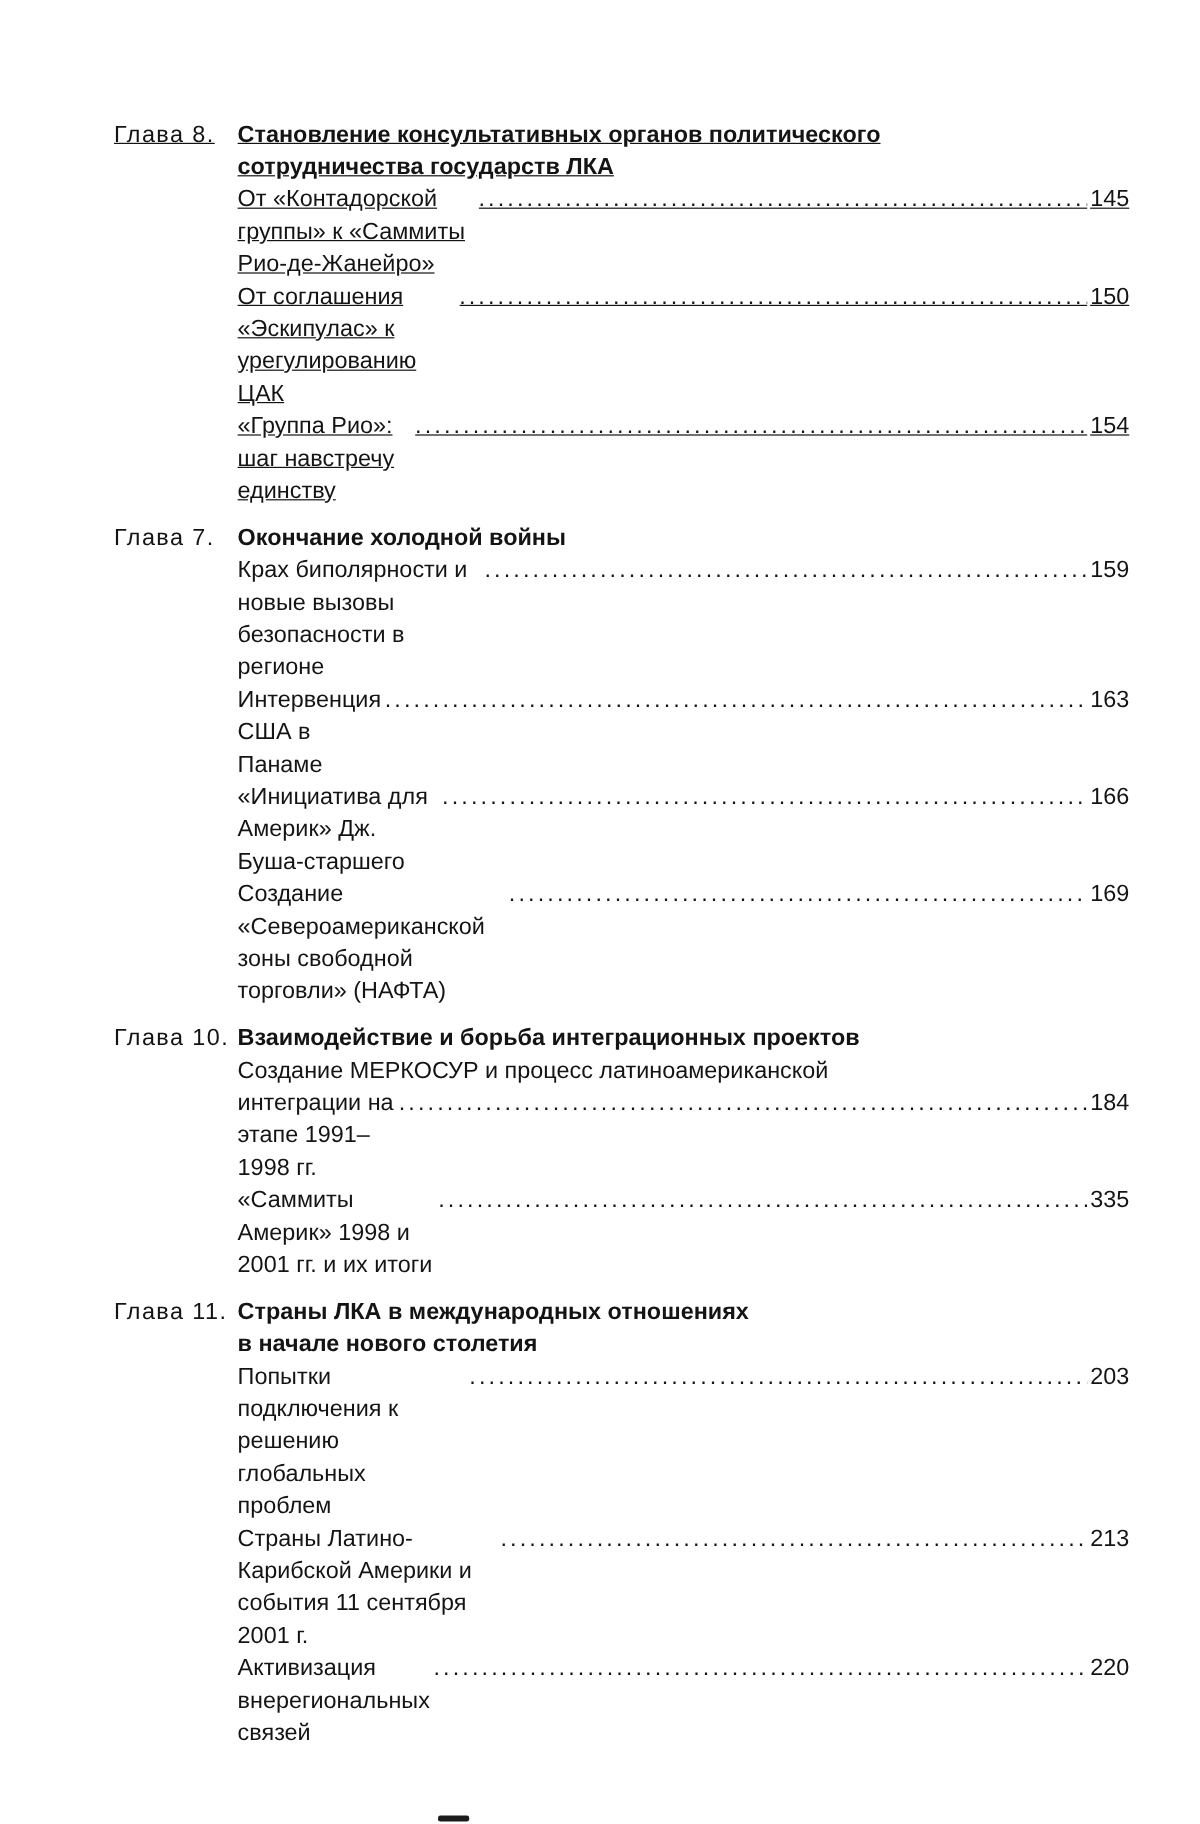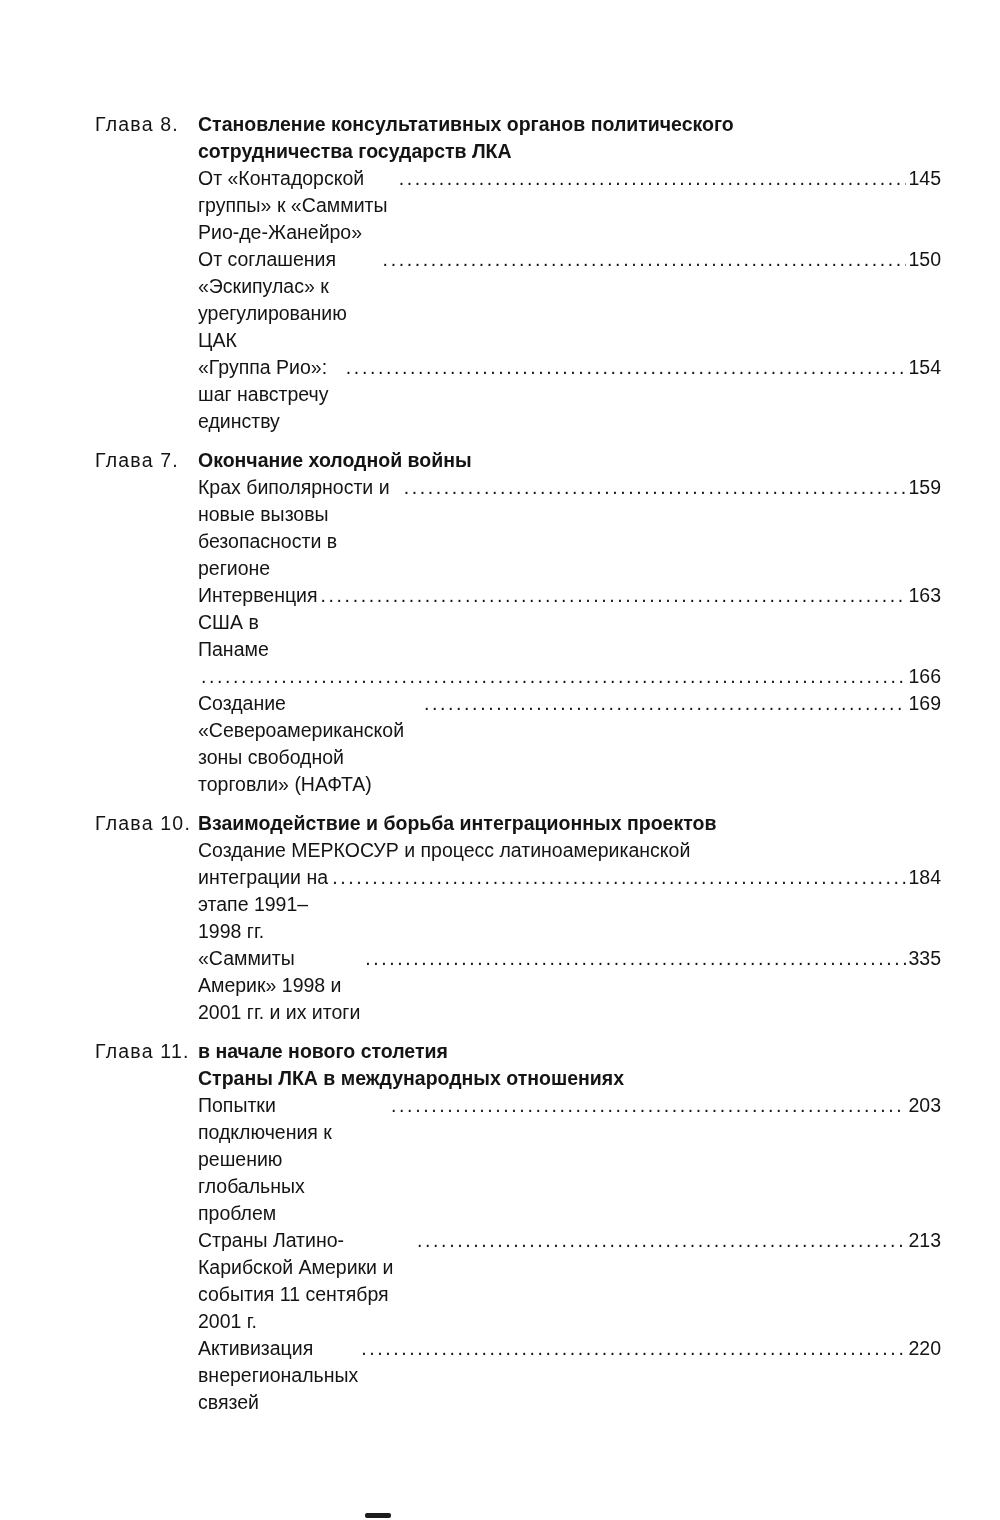--- a/index.html
+++ b/index.html
@@ -19,21 +19,21 @@
     font-size: 19.5px;
     line-height: 27px;
     color: #141414;
     overflow: hidden;
   }
   .chapter {
     display: grid;
     grid-template-columns: 103px 1fr;
     margin-top: 12px;
   }
-  .chapter:first-child { margin-top: 16px; }
+  .chapter:first-child { margin-top: 4px; text-decoration: underline; }
   .ch-label {
     letter-spacing: 1.2px;
     white-space: nowrap;
   }
   .ch-body { min-width: 0; }
   .ch-title { font-weight: bold; }
   .ch-title-line { }
   .entry { }
   .entry-line { }
   .leader-line {
@@ -116,20 +116,21 @@
           </div>
           <div class="entry">
             <div class="entry-line leader-line">
               <span class="entry-text">Интервенция США в Панаме</span>
               <span class="dots"></span>
               <span class="pagenum">163</span>
             </div>
           </div>
           <div class="entry">
             <div class="entry-line leader-line">
+              <span class="entry-text">«Инициатива для Америк» Дж. Буша-старшего</span>
               <span class="dots"></span>
               <span class="pagenum">166</span>
             </div>
           </div>
           <div class="entry">
             <div class="entry-line leader-line">
               <span class="entry-text">Создание «Североамериканской зоны свободной торговли» (НАФТА)</span>
               <span class="dots"></span>
               <span class="pagenum">169</span>
             </div>
@@ -156,22 +157,22 @@
               <span class="dots"></span>
               <span class="pagenum">335</span>
             </div>
           </div>
         </div>
       </div>
       <div class="chapter">
         <div class="ch-label">Глава 11.</div>
         <div class="ch-body">
           <div class="ch-title">
+            <div class="ch-title-line">Страны ЛКА в международных отношениях</div>
             <div class="ch-title-line">в начале нового столетия</div>
-            <div class="ch-title-line">Страны ЛКА в международных отношениях</div>
           </div>
           <div class="entry">
             <div class="entry-line leader-line">
               <span class="entry-text">Попытки подключения к решению глобальных проблем</span>
               <span class="dots"></span>
               <span class="pagenum">203</span>
             </div>
           </div>
           <div class="entry">
             <div class="entry-line leader-line">

